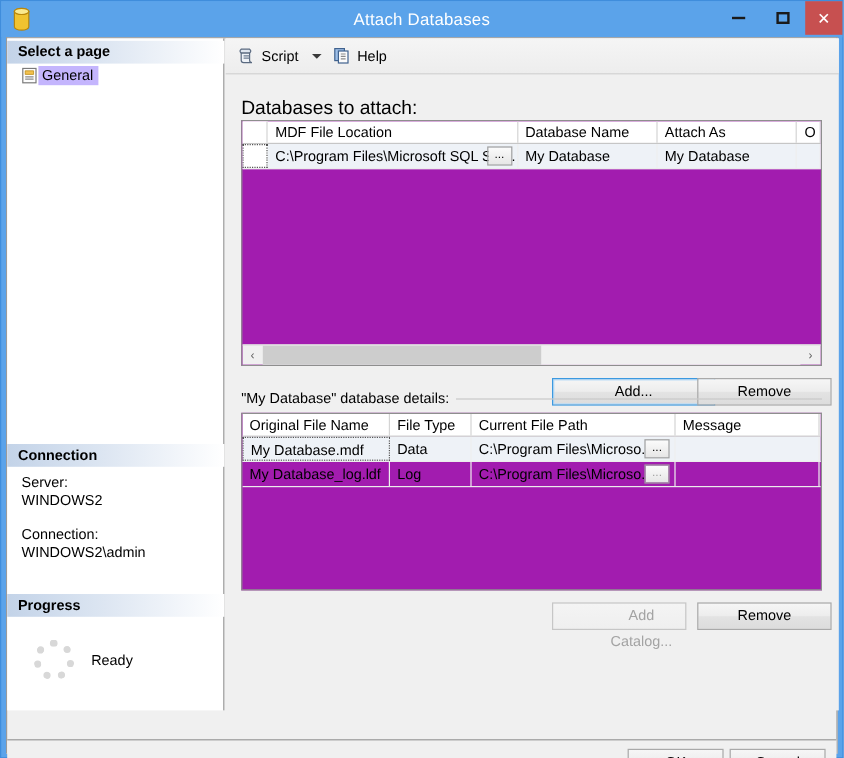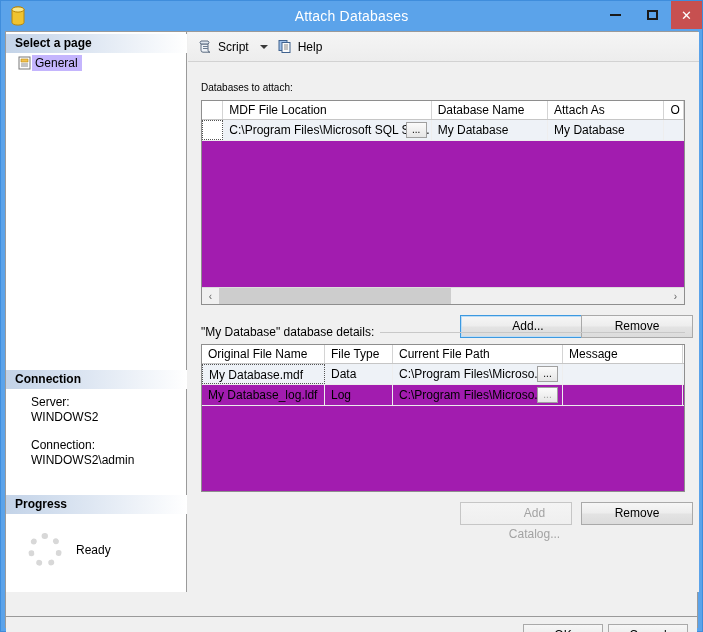--- a/index.html
+++ b/index.html
@@ -108,21 +108,21 @@
   .page-label { font-size: 12px; }
 
   
   #connection-body {
     position: absolute;
     left: 12px; top: 363px;
     width: 165px;
     font-size: 12px;
     line-height: 15px;
   }
-  #connection-body .pair { margin-bottom: 13px; margin-left: 13px; }
+  #connection-body .pair { margin-bottom: 13px; }
   #conn-link-row {
     position: absolute;
     left: 13px; top: 463px;
     display: flex; align-items: center;
     cursor: pointer;
   }
   #conn-link {
     color: #0000cc;
     text-decoration: underline;
     font-size: 12px;
@@ -176,21 +176,21 @@
     width: 0; height: 0;
     border-left: 4px solid transparent;
     border-right: 4px solid transparent;
     border-top: 4px solid #3a3a3a;
     cursor: default;
   }
 
   
   .field-label {
     position: absolute;
-    font-size: 10px;
+    font-size: 16px;
     color: #000;
   }
   #lbl-dbs-attach { left: 13px; top: 50px; }
 
   
   #details-group {
     position: absolute;
     left: 13px; top: 293px;
     width: 484px; height: 14px;
   }

